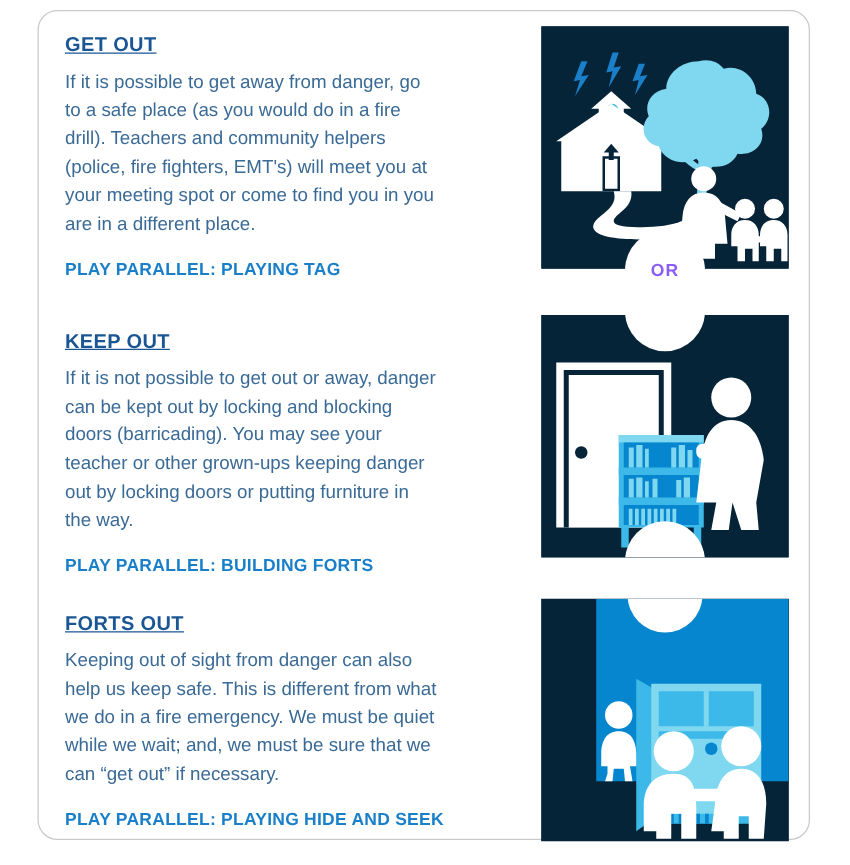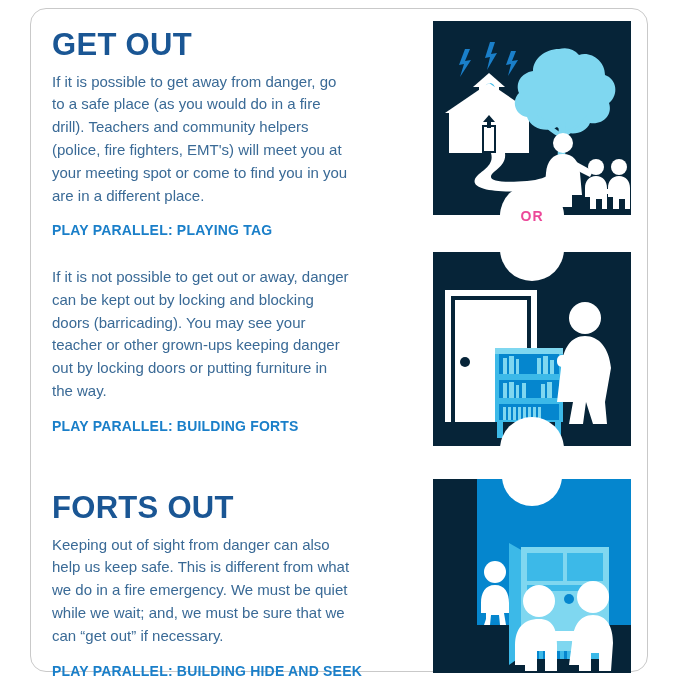--- a/index.html
+++ b/index.html
@@ -26,26 +26,27 @@
   .textcol{
     position:absolute;
     left:21px;
     width:330px;
   }
   .section-1{ top:20px; }
   .section-2{ top:257px; }
   .section-3{ top:483px; }
 
   .sec-title{
-    font-size:31px;
+    font-size:16px;
     font-weight:bold;
     color:#1a5694;
     letter-spacing:0.3px;
     margin:0 0 9px 0;
     line-height:1.05;
+    text-decoration:underline;
   }
   .sec-body{
     font-size:15px;
     color:#3a6a96;
     line-height:1.52;
     margin:0 0 15px 0;
     width:300px;
   }
   .sec-tag{
     font-size:14px;
@@ -74,48 +75,49 @@
     position:absolute;
     left:469px;
     width:64px; height:64px;
     border-radius:50%;
     background:#ffffff;
     display:flex;
     align-items:center;
     justify-content:center;
     font-size:14px;
     font-weight:bold;
-    color:#ec4899;
+    color:#8b5cf6;
     letter-spacing:1px;
     z-index:5;
   }
   .connector-or{  top:175px; }
   .connector-and{ top:406px; }
 </style>
 </head>
 <body>
 
 <div class="card">
   <div class="content">
 
     <div class="textcol section-1">
       <h2 class="sec-title">GET OUT</h2>
       <p class="sec-body">If it is possible to get away from danger, go to a safe place (as you would do in a fire drill). Teachers and community helpers (police, fire fighters, EMT's) will meet you at your meeting spot or come to find you in you are in a different place.</p>
       <p class="sec-tag">PLAY PARALLEL: PLAYING TAG</p>
     </div>
 
     <div class="textcol section-2">
+      <h2 class="sec-title">KEEP OUT</h2>
       <p class="sec-body">If it is not possible to get out or away, danger can be kept out by locking and blocking doors (barricading). You may see your teacher or other grown-ups keeping danger out by locking doors or putting furniture in the way.</p>
       <p class="sec-tag">PLAY PARALLEL: BUILDING FORTS</p>
     </div>
 
     <div class="textcol section-3">
       <h2 class="sec-title">FORTS OUT</h2>
       <p class="sec-body">Keeping out of sight from danger can also help us keep safe. This is different from what we do in a fire emergency. We must be quiet while we wait; and, we must be sure that we can “get out” if necessary.</p>
-      <p class="sec-tag">PLAY PARALLEL: BUILDING HIDE AND SEEK</p>
+      <p class="sec-tag">PLAY PARALLEL: PLAYING HIDE AND SEEK</p>
     </div>
 
     <div class="panel panel-1">
       <svg viewBox="0 0 198 194" xmlns="http://www.w3.org/2000/svg">
         <rect x="0" y="0" width="198" height="194" fill="#062438"></rect>
 
         <g fill="#1a7fc9">
           <polygon points="32,28 26,44 31,43 27,56 38,39 32,40 37,28"></polygon>
           <polygon points="57,21 52,37 57,36 54,49 64,32 58,33 62,21"></polygon>
           <polygon points="78,30 73,44 78,43 75,55 85,39 79,40 83,30"></polygon>

